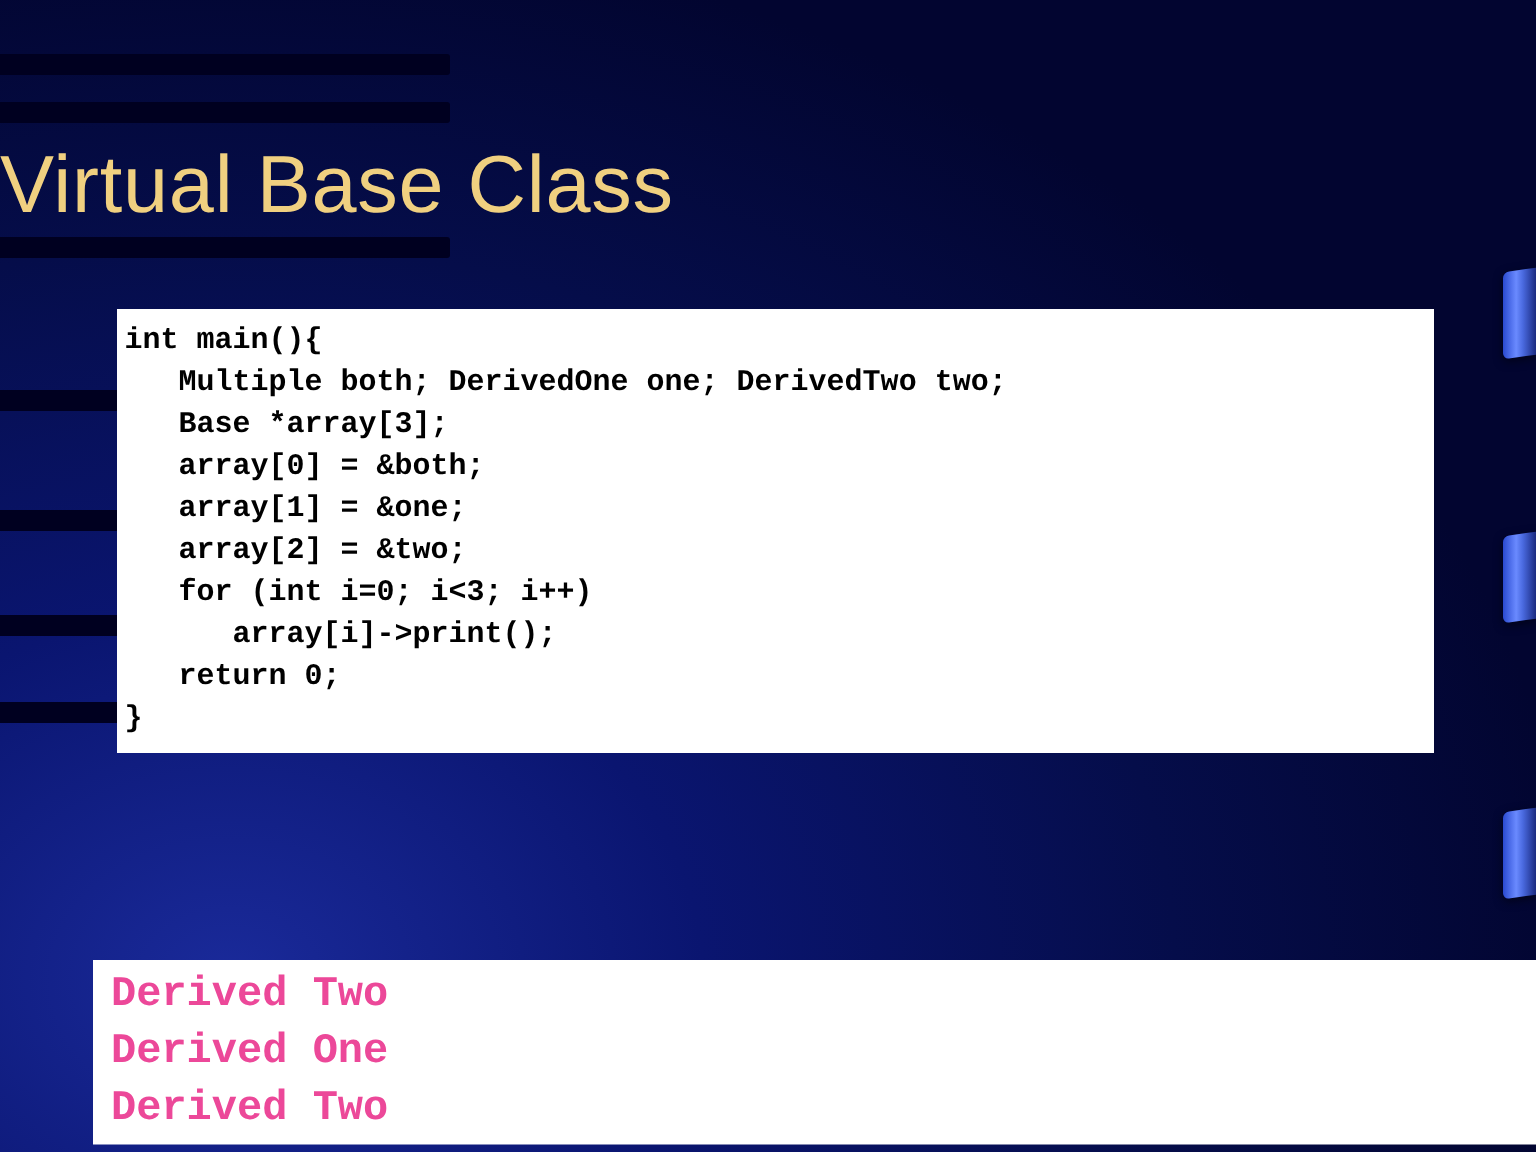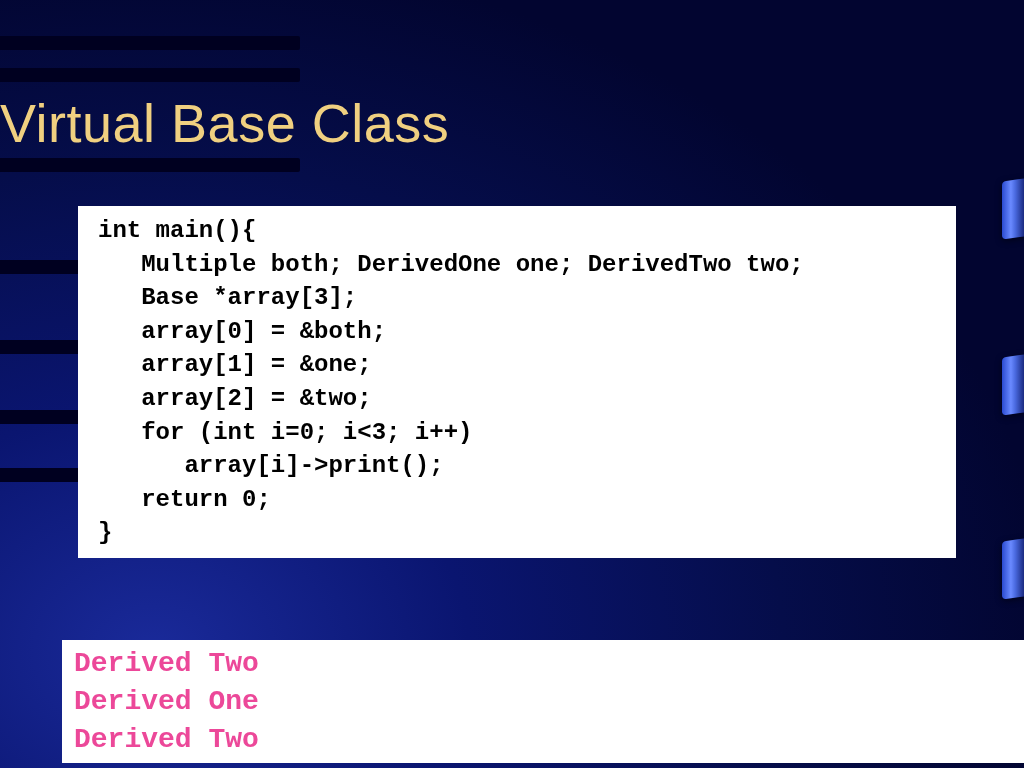--- a/index.html
+++ b/index.html
@@ -39,24 +39,24 @@
     text-align: left;
     color: #f0d080;
     font-size: 54px;
     font-weight: 400;
     padding-top: 92px;
     letter-spacing: 0.5px;
   }
   .code-box {
     position: absolute;
     background: #ffffff;
-    padding: 8px 20px;
+    padding: 8px 5px;
     font-family: "Courier New", Courier, monospace;
     font-weight: bold;
-    font-size: 24px;
+    font-size: 20px;
     line-height: 1.4;
     white-space: pre;
     color: #000000;
   }
   .code-main {
     left: 78px;
     top: 206px;
     width: 878px;
   }
   .code-output {

